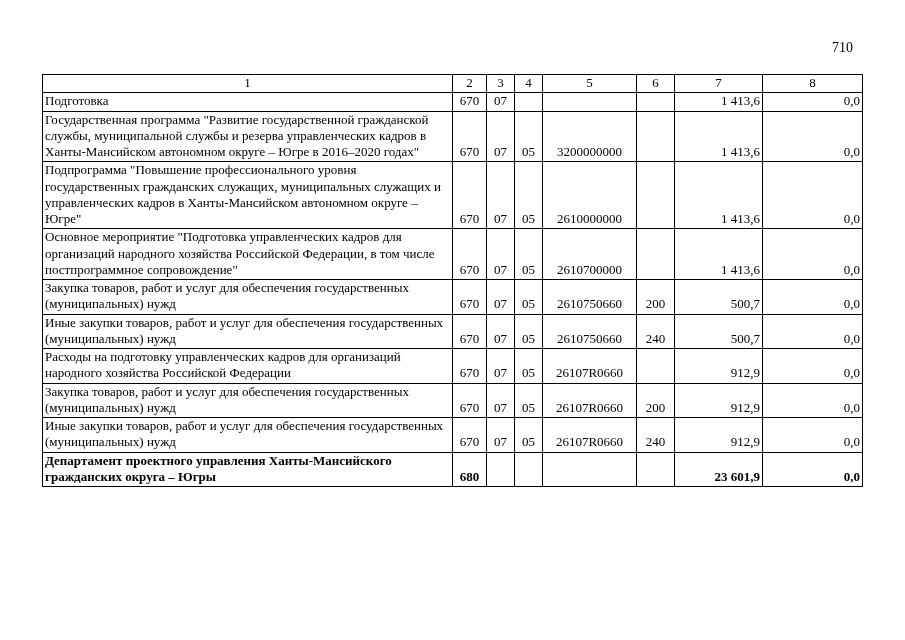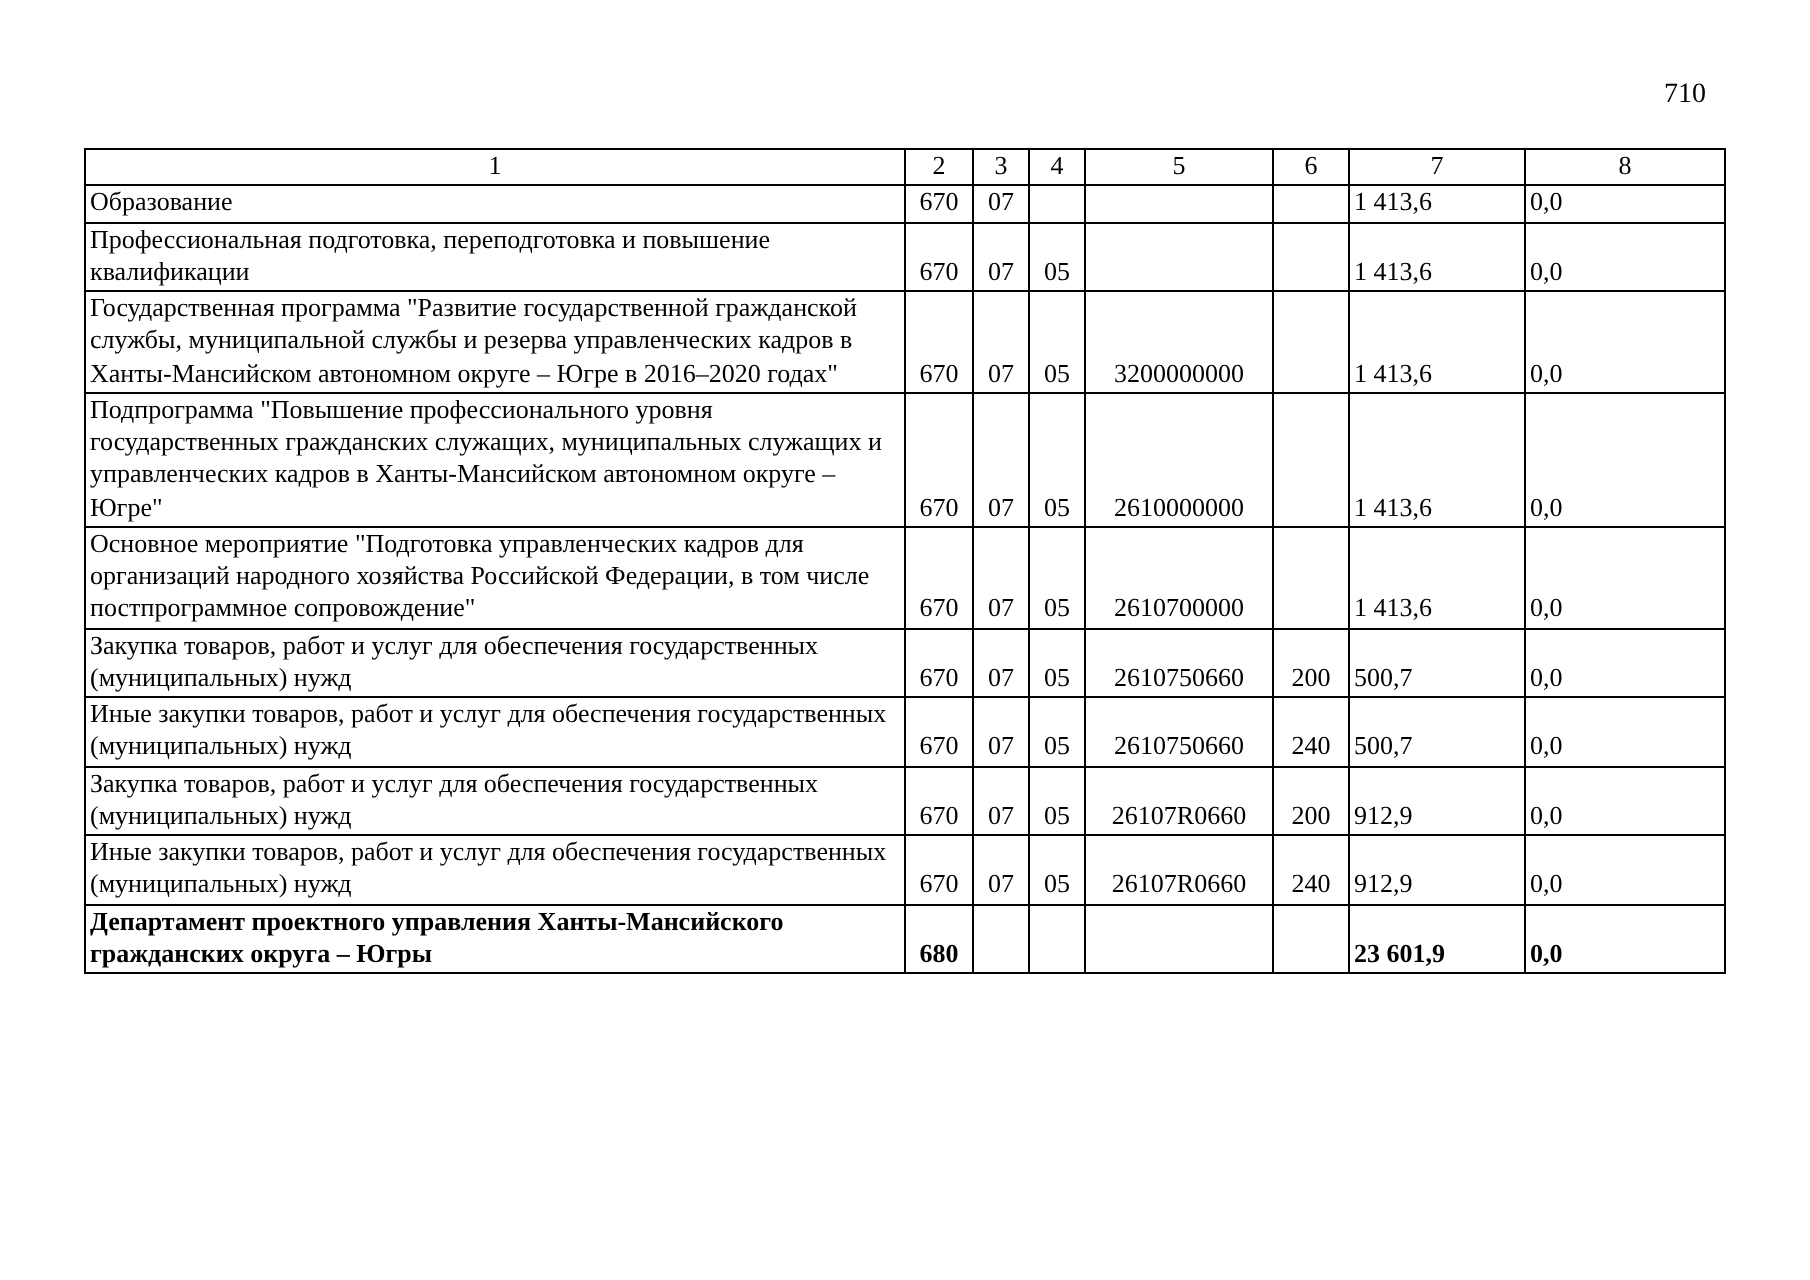--- a/index.html
+++ b/index.html
@@ -43,21 +43,21 @@
     text-align: left;
     vertical-align: top;
     padding-left: 7px;
     padding-right: 5px;
   }
   td.code {
     text-align: center;
     vertical-align: bottom;
   }
   td.amount {
-    text-align: left;
+    text-align: right;
     vertical-align: bottom;
   }
   td.amount7 { padding-right: 16px; }
   td.amount8 { padding-right: 10px; }
   tr.bold td { font-weight: bold; }
 </style>
 </head>
 <body>
 
 <div class="page-number">710</div>
@@ -80,34 +80,24 @@
         <td class="header">3</td>
         <td class="header">4</td>
         <td class="header">5</td>
         <td class="header">6</td>
         <td class="header">7</td>
         <td class="header">8</td>
       </tr>
   </thead>
   <tbody>
       <tr>
-        <td class="name">Образование</td>
+        <td class="name">Подготовка</td>
         <td class="code">670</td>
         <td class="code">07</td>
         <td class="code"></td>
-        <td class="code"></td>
-        <td class="code"></td>
-        <td class="amount amount7">1 413,6</td>
-        <td class="amount amount8">0,0</td>
-      </tr>
-      <tr>
-        <td class="name">Профессиональная подготовка, переподготовка и повышение квалификации</td>
-        <td class="code">670</td>
-        <td class="code">07</td>
-        <td class="code">05</td>
         <td class="code"></td>
         <td class="code"></td>
         <td class="amount amount7">1 413,6</td>
         <td class="amount amount8">0,0</td>
       </tr>
       <tr>
         <td class="name">Государственная программа "Развитие государственной гражданской службы, муниципальной службы и резерва управленческих кадров в Ханты-Мансийском автономном округе – Югре в 2016–2020 годах"</td>
         <td class="code">670</td>
         <td class="code">07</td>
         <td class="code">05</td>
@@ -150,20 +140,30 @@
         <td class="name">Иные закупки товаров, работ и услуг для обеспечения государственных (муниципальных) нужд</td>
         <td class="code">670</td>
         <td class="code">07</td>
         <td class="code">05</td>
         <td class="code">2610750660</td>
         <td class="code">240</td>
         <td class="amount amount7">500,7</td>
         <td class="amount amount8">0,0</td>
       </tr>
       <tr>
+        <td class="name">Расходы на подготовку управленческих кадров для организаций народного хозяйства Российской Федерации</td>
+        <td class="code">670</td>
+        <td class="code">07</td>
+        <td class="code">05</td>
+        <td class="code">26107R0660</td>
+        <td class="code"></td>
+        <td class="amount amount7">912,9</td>
+        <td class="amount amount8">0,0</td>
+      </tr>
+      <tr>
         <td class="name">Закупка товаров, работ и услуг для обеспечения государственных (муниципальных) нужд</td>
         <td class="code">670</td>
         <td class="code">07</td>
         <td class="code">05</td>
         <td class="code">26107R0660</td>
         <td class="code">200</td>
         <td class="amount amount7">912,9</td>
         <td class="amount amount8">0,0</td>
       </tr>
       <tr>

